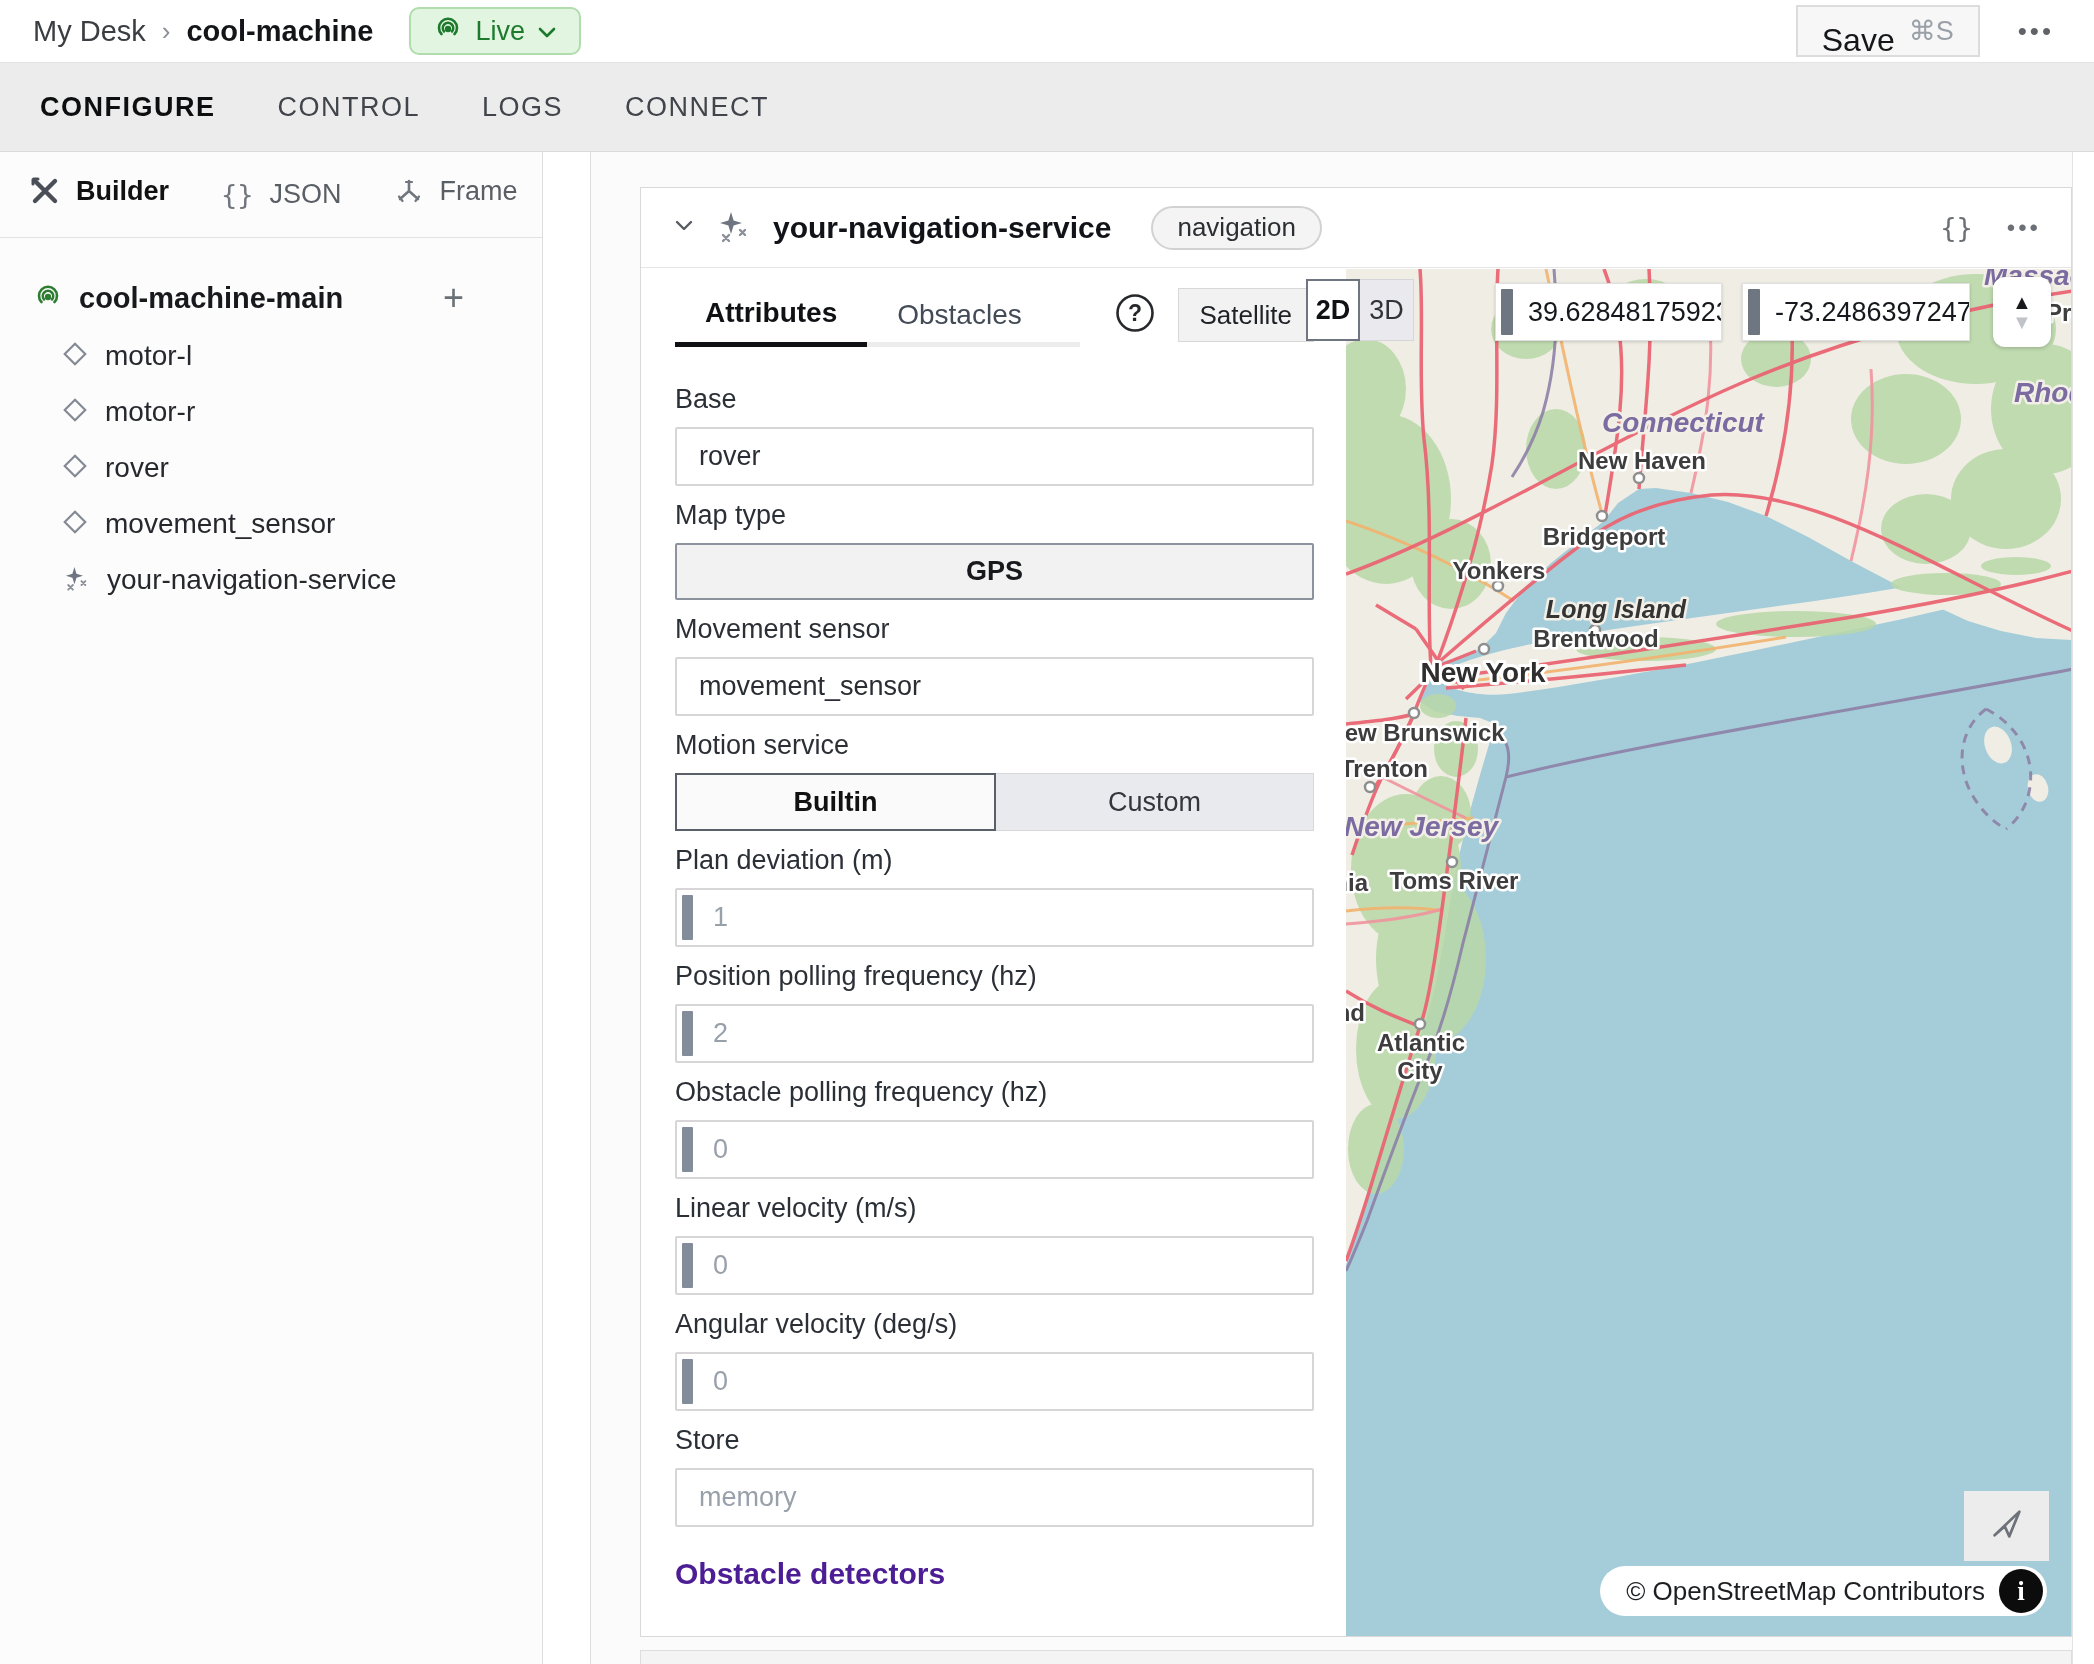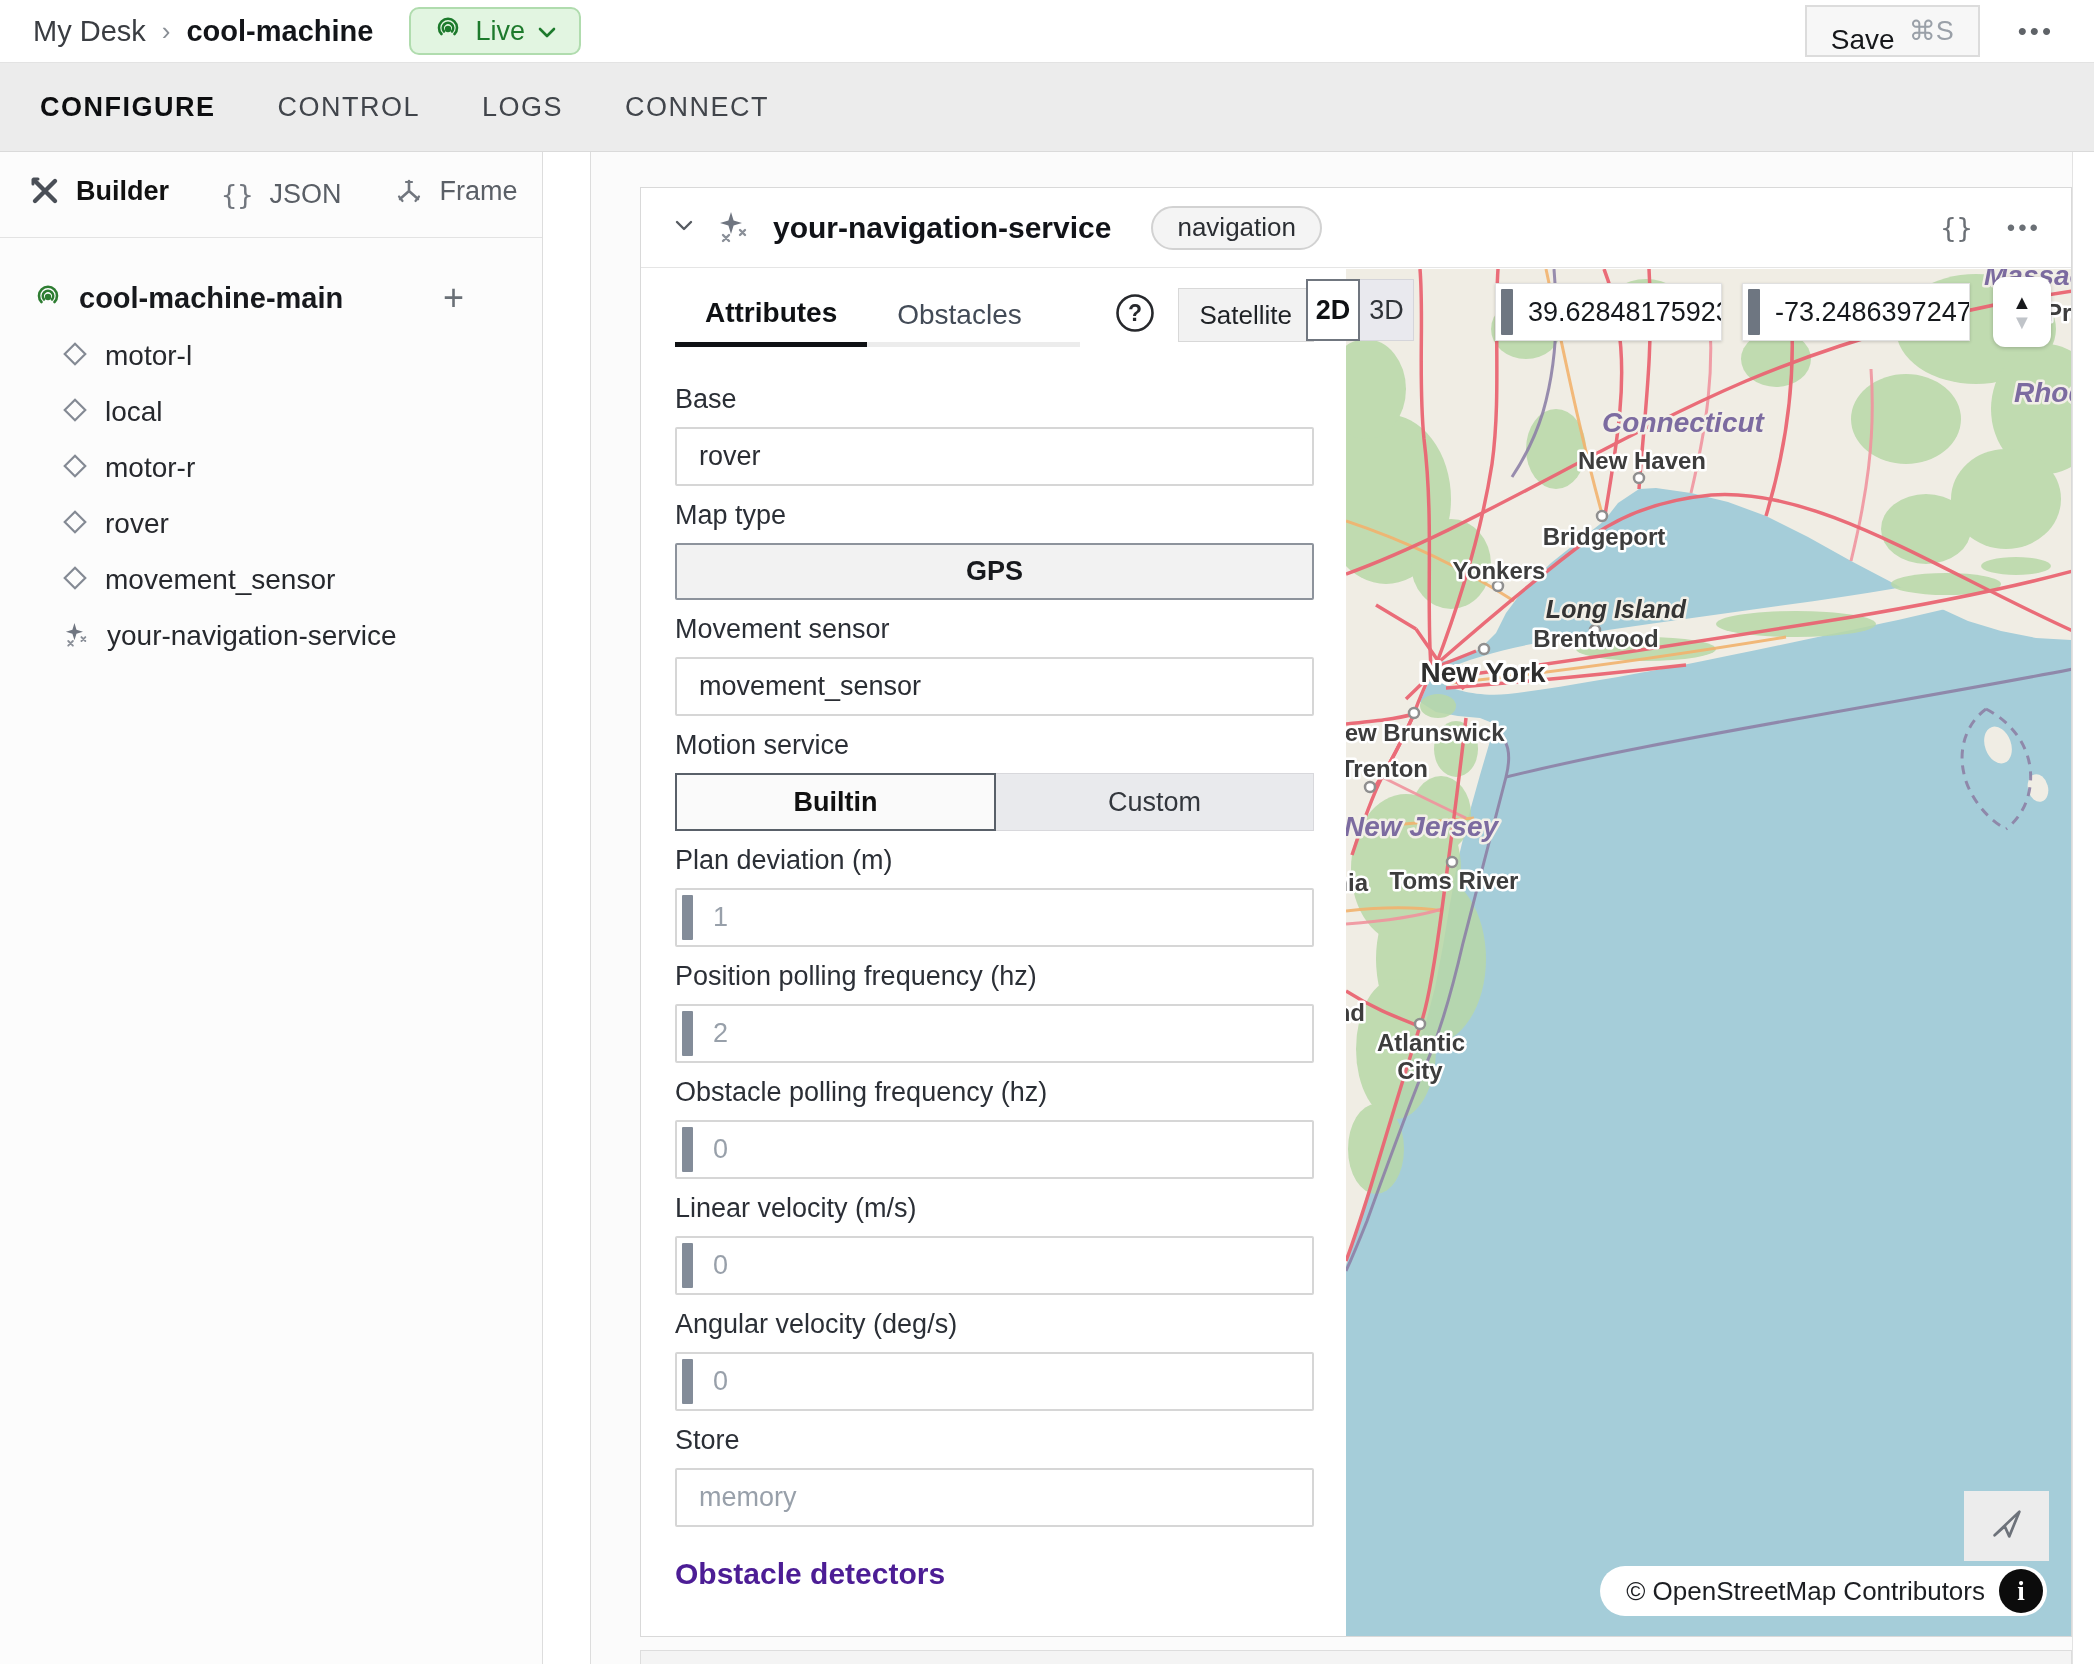--- a/index.html
+++ b/index.html
@@ -8,21 +8,21 @@
 
   
   .app-header{ height:62px; display:flex; align-items:center; padding:0 40px 0 33px; background:#fff; }
   .crumb-parent{ font-size:29px; color:#3a3d42; }
   .crumb-sep{ font-size:26px; color:#8a8f96; margin:0 16px; }
   .crumb-current{ font-size:29px; font-weight:700; color:#131519; }
   .live-pill{ margin-left:36px; height:48px; padding:0 22px; display:flex; align-items:center; gap:12px;
     background:#e2f5e1; border:2px solid #b0dcae; border-radius:10px; color:#1d7a2c; font-size:27px; cursor:pointer;}
   .header-right{ margin-left:auto; display:flex; align-items:center; gap:38px; }
   .save-btn{ height:52px; padding:0 24px; background:#f7f7f7; border:2px solid #dcdcdc; display:flex; align-items:center; gap:14px; cursor:pointer;}
-  .save-label{ font-size:28px; color:#15171a;margin-top:18px; }
+  .save-label{ font-size:32px; color:#15171a;margin-top:18px; }
   .save-shortcut{ font-size:27px; color:#9aa0a8; }
   .overflow-dots{ font-size:26px; color:#5f6368; letter-spacing:3px; cursor:pointer; }
 
   
   .nav-tabbar{ height:90px; background:#ececec; border-top:1px solid #e3e3e3; border-bottom:1px solid #dadada;
     display:flex; align-items:center; padding-left:40px; gap:62px; }
   .nav-tab{ font-family:Liberation Sans, sans-serif; font-size:27px; letter-spacing:1.5px; color:#41454b; cursor:pointer; }
   .nav-tab.active{ font-weight:700; color:#0d0e10; }
 
   
@@ -195,26 +195,20 @@
         </span>
         <span class="machine-name">cool-machine-main</span>
         <span class="add-btn">+</span>
       </div>
       <div id="tree-items">
           <div class="tree-item">
             <span><svg width="26" height="26" viewBox="0 0 24 24" fill="none">
                 <path d="M12 2.5 L21.5 12 L12 21.5 L2.5 12 Z" stroke="#848a94" stroke-width="2"></path>
               </svg></span>
             <span class="tree-label">motor-l</span>
-          </div>
-          <div class="tree-item">
-            <span><svg width="26" height="26" viewBox="0 0 24 24" fill="none">
-                <path d="M12 2.5 L21.5 12 L12 21.5 L2.5 12 Z" stroke="#848a94" stroke-width="2"></path>
-              </svg></span>
-            <span class="tree-label">local</span>
           </div>
           <div class="tree-item">
             <span><svg width="26" height="26" viewBox="0 0 24 24" fill="none">
                 <path d="M12 2.5 L21.5 12 L12 21.5 L2.5 12 Z" stroke="#848a94" stroke-width="2"></path>
               </svg></span>
             <span class="tree-label">motor-r</span>
           </div>
           <div class="tree-item">
             <span><svg width="26" height="26" viewBox="0 0 24 24" fill="none">
                 <path d="M12 2.5 L21.5 12 L12 21.5 L2.5 12 Z" stroke="#848a94" stroke-width="2"></path>

